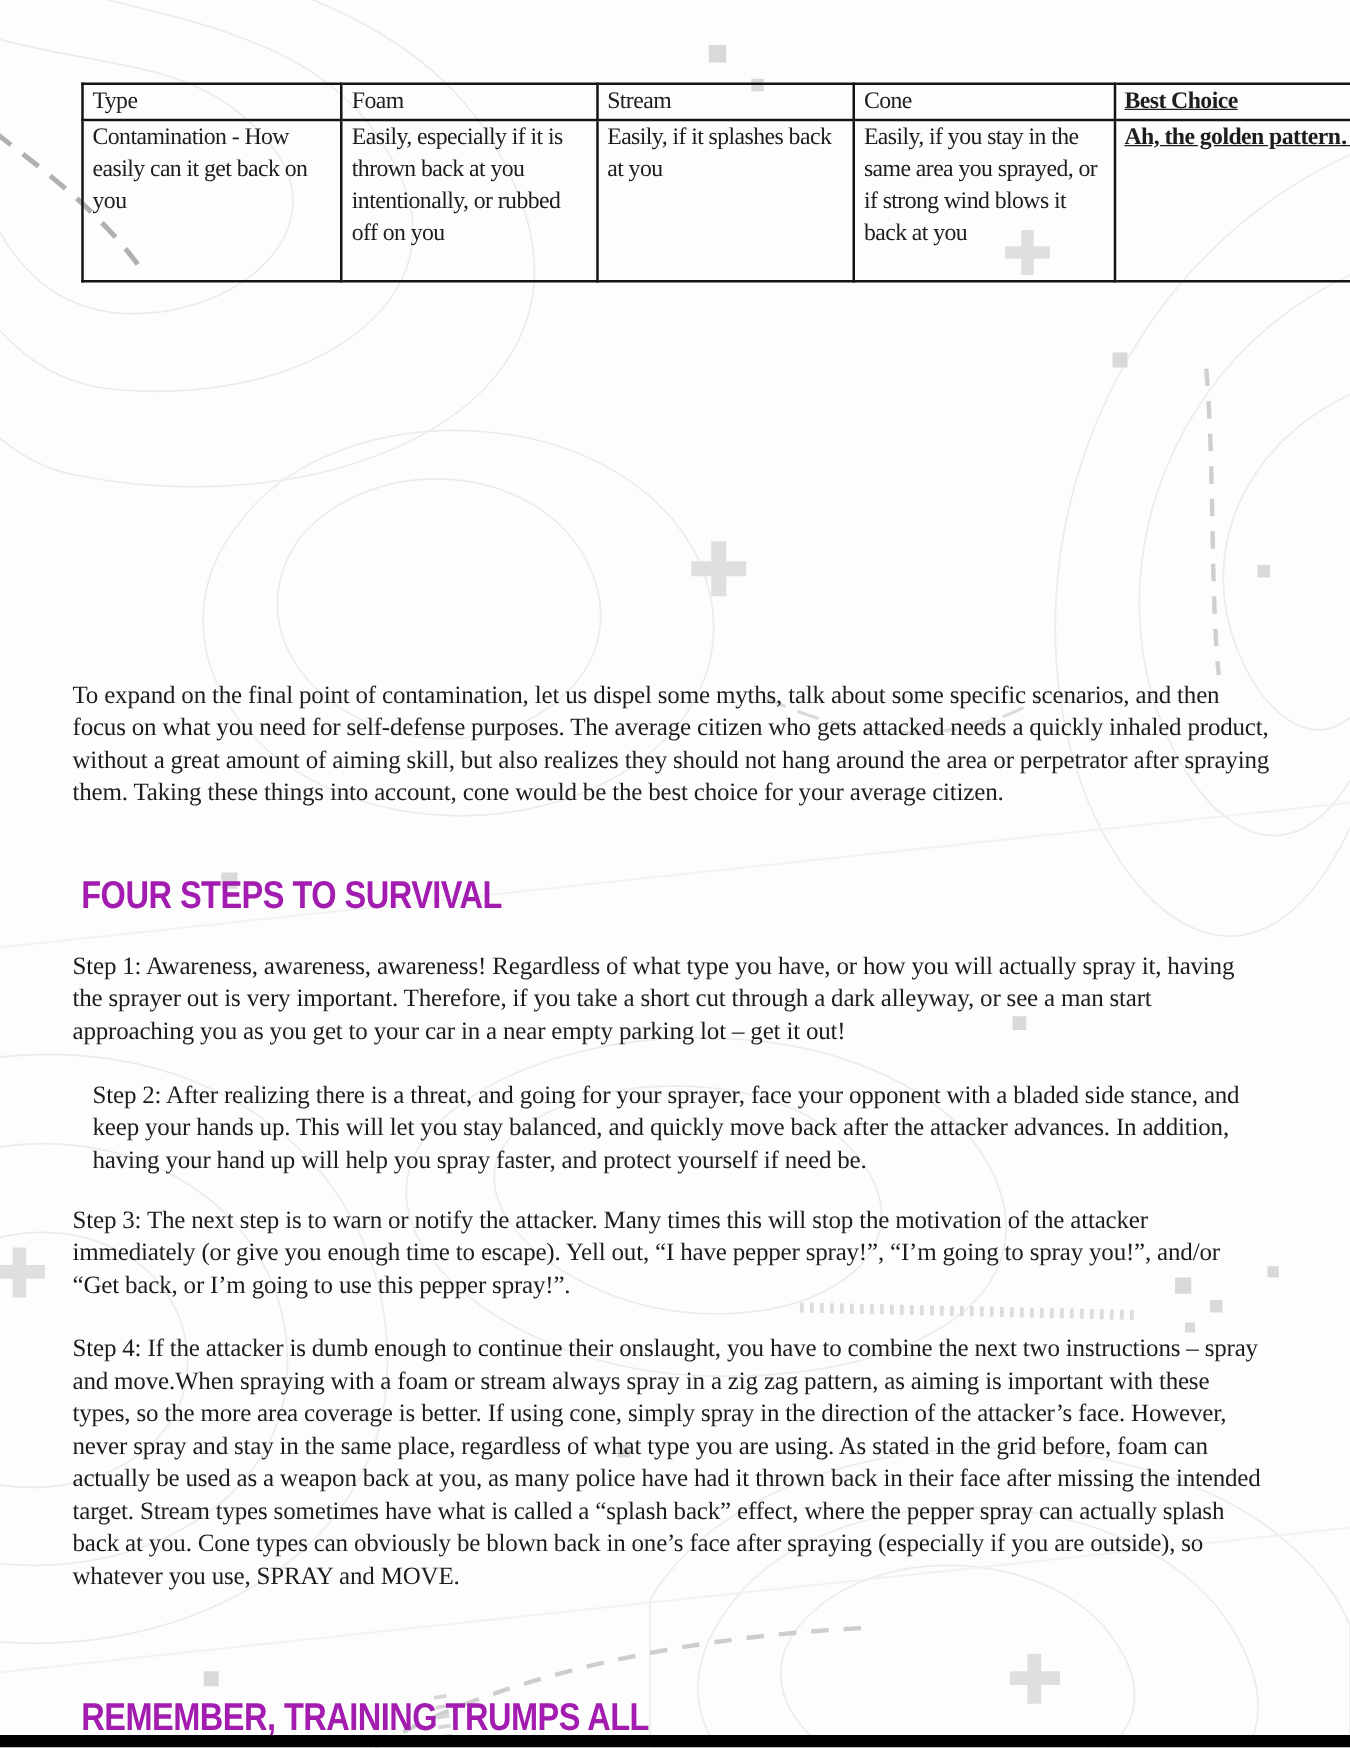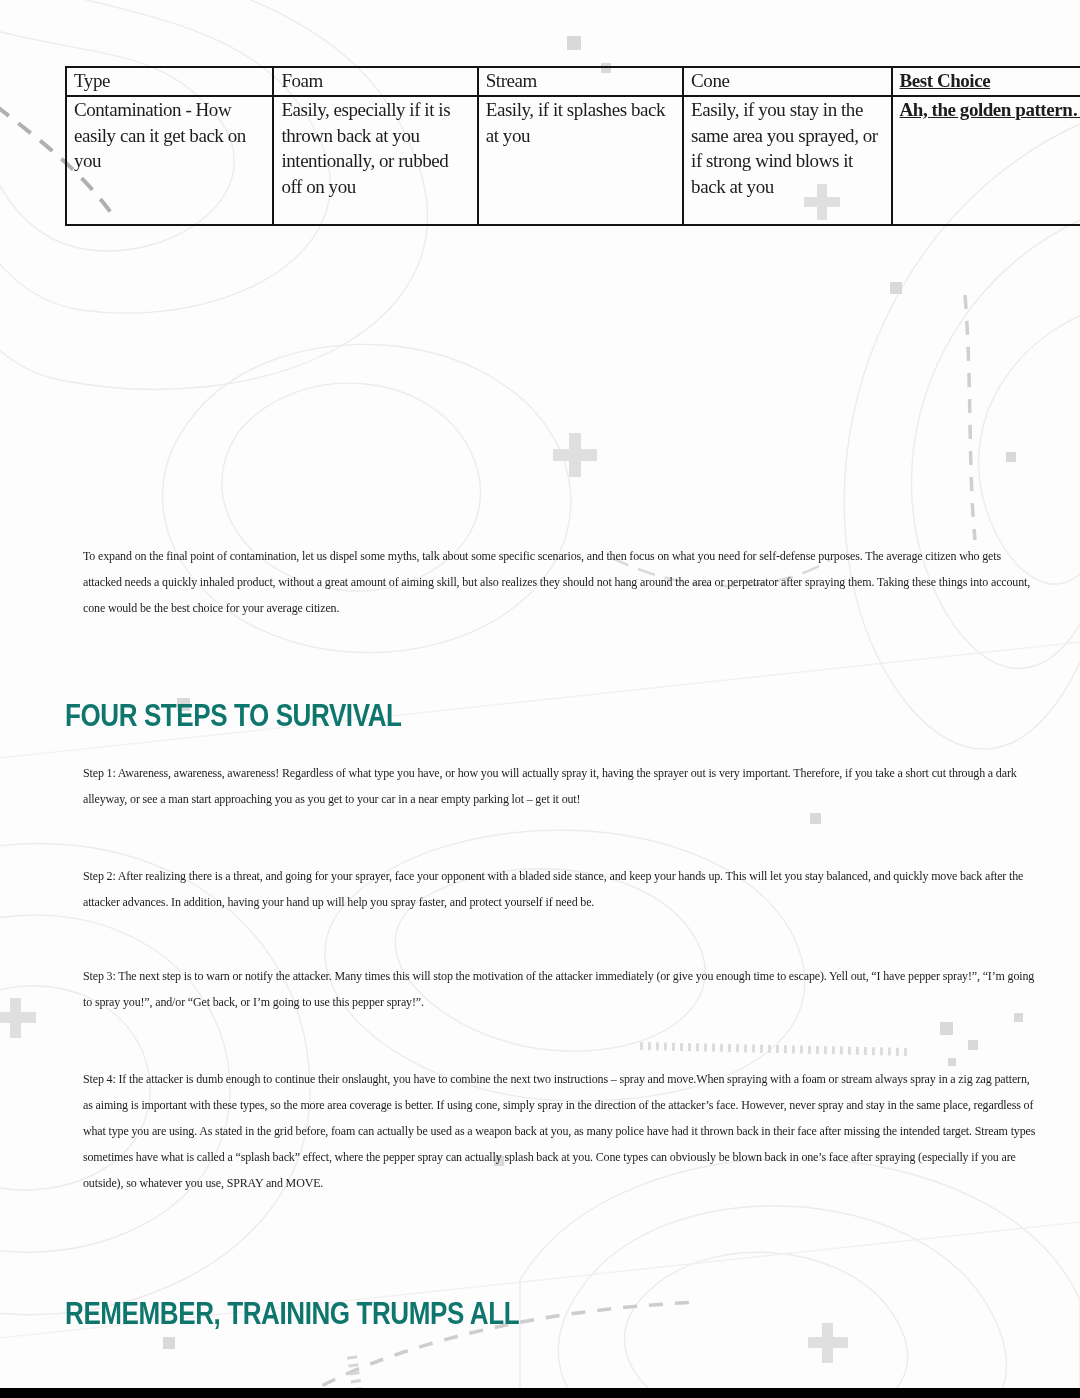--- a/index.html
+++ b/index.html
@@ -24,41 +24,41 @@
   }
   table.compare th{height:26px;}
   table.compare .best{font-weight:bold;text-decoration:underline;}
   tr.r1 td{height:78px;}
   tr.r2 td{height:127px;}
   tr.r3 td{height:74px;}
   tr.r4 td{height:126px;margin-left:48px;}
 
   
   .body-text{
-    position:absolute;left:83px;width:958px;margin:0;z-index:2;
-    font-size:12px;line-height:26px;letter-spacing:-0.15px;
+    position:absolute;left:58px;width:958px;margin:0;z-index:2;
+    font-size:20px;line-height:26px;letter-spacing:-0.15px;
   }
   #p-contamination{top:543px;}
   #p-step1{top:760px;}
-  #p-step2{top:863px;}
+  #p-step2{top:863px;margin-left:16px;}
   #p-step3{top:963px;}
   #p-step4{top:1066px;}
 
   
   .section-heading{
     position:absolute;left:65px;margin:0;z-index:2;
     font-family:"Liberation Sans","DejaVu Sans",sans-serif;
-    font-weight:bold;font-size:31px;color:#0f766e;
+    font-weight:bold;font-size:31px;color:#a21caf;
     letter-spacing:-0.5px;white-space:nowrap;
   }
   .section-heading .squeeze{
     display:inline-block;transform:scaleX(0.84);transform-origin:left center;
   }
   #h-four-steps{top:698px;}
-  #h-remember{top:1296px;}
+  #h-remember{top:1356px;}
 
   
   .footer-bar{
     position:absolute;left:0;bottom:0;width:1080px;height:10px;
     background:#000;z-index:3;
   }
 </style>
 </head>
 <body>
 

